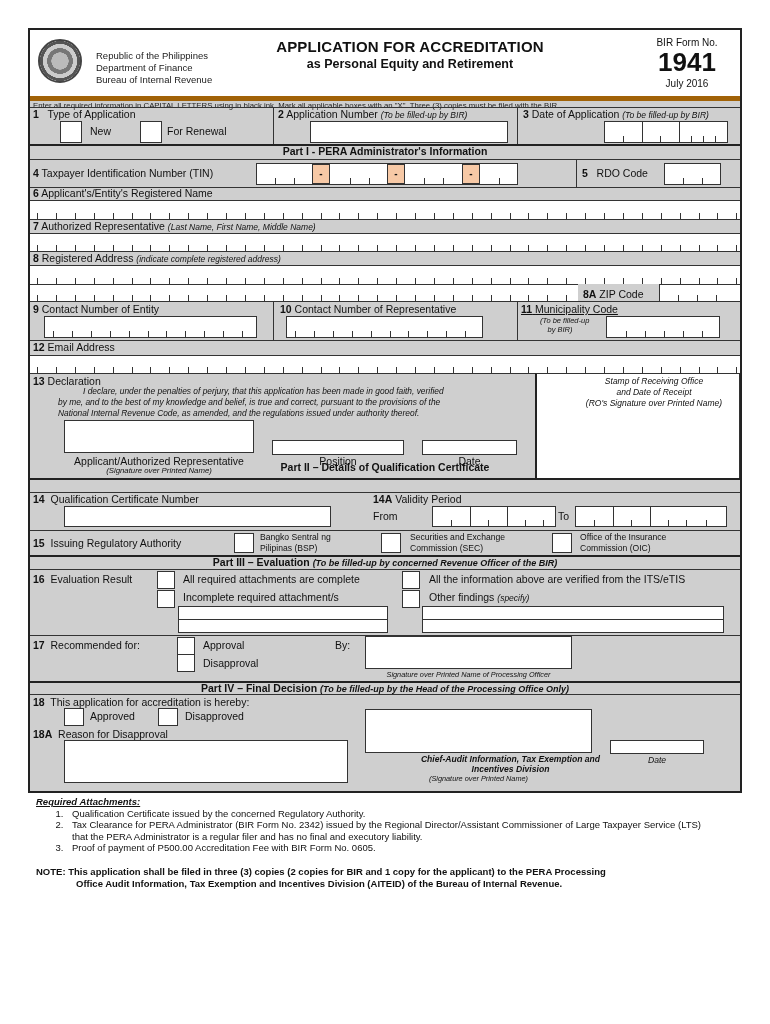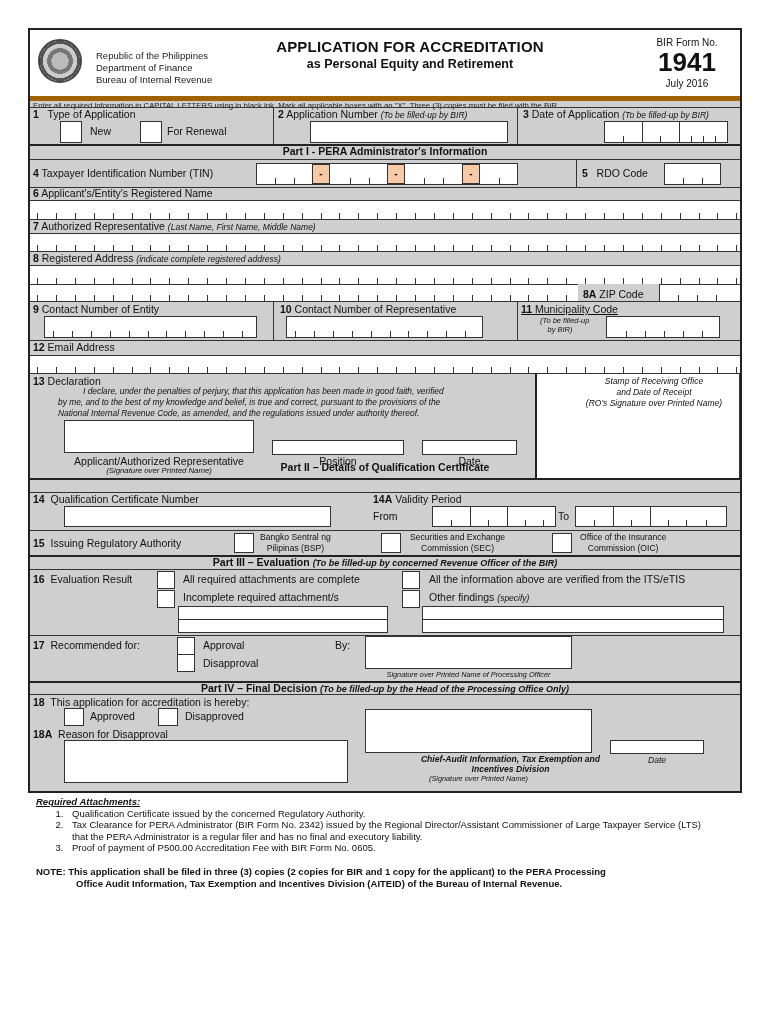--- a/index.html
+++ b/index.html
@@ -13,21 +13,21 @@
   .title-main { position: absolute; left: 200px; top: 8px; width: 360px; text-align: center; font-weight: bold; font-size: 15px; letter-spacing: 0.2px; }
   .title-sub { position: absolute; left: 200px; top: 27px; width: 360px; text-align: center; font-weight: bold; font-size: 12.5px; line-height: 15px; }
   .title-sub i { font-style: italic; }
   .formno-label { position: absolute; left: 612px; top: 7px; font-size: 10px; width: 90px; text-align: center; }
   .formno { position: absolute; left: 612px; top: 17px; font-size: 26px; font-weight: bold; width: 90px; text-align: center; }
   .formdate { position: absolute; left: 612px; top: 48px; font-size: 10px; width: 90px; text-align: center; }
   .instr { position: absolute; left: 0; top: 66px; width: 710px; height: 11px; border-top: 5px solid #a16207; font-size: 7.8px; line-height: 10px; padding-left: 3px; color: #222; background: #cfcfcf; }
   .hline { position: absolute; left: 0; width: 710px; height: 0; border-top: 1px solid #333; }
   .hthick { border-top: 2px solid #222; }
   .vline { position: absolute; width: 0; border-left: 1px solid #333; }
-  .lbl { position: absolute; font-size: 10.5px; white-space: nowrap; color: #111; text-align: center; }
+  .lbl { position: absolute; font-size: 10.5px; white-space: nowrap; color: #111; }
   .lbl b { font-weight: bold; }
   .lbl i, .small-i { font-style: italic; font-size: 8.5px; }
   .part-title { position: absolute; left: 0; width: 710px; text-align: center; font-weight: bold; font-size: 10.5px; }
   .part-title i { font-size: 9px; }
   .box { position: absolute; background: #fff; border: 1px solid #333; }
   .chk { position: absolute; width: 18px; height: 18px; background: #fff; border: 1px solid #333; }
   .dash { position: absolute; background: #f7c9a6; border: 1px solid #333; font-size: 10px; font-weight: bold; text-align: center; line-height: 18px; }
   .ticks { position: absolute; height: 6px; }
   .tick { position: absolute; bottom: 0; width: 1px; height: 6px; background: #333; }
   .charrow { position: absolute; left: 0; width: 710px; background: #fff; }

